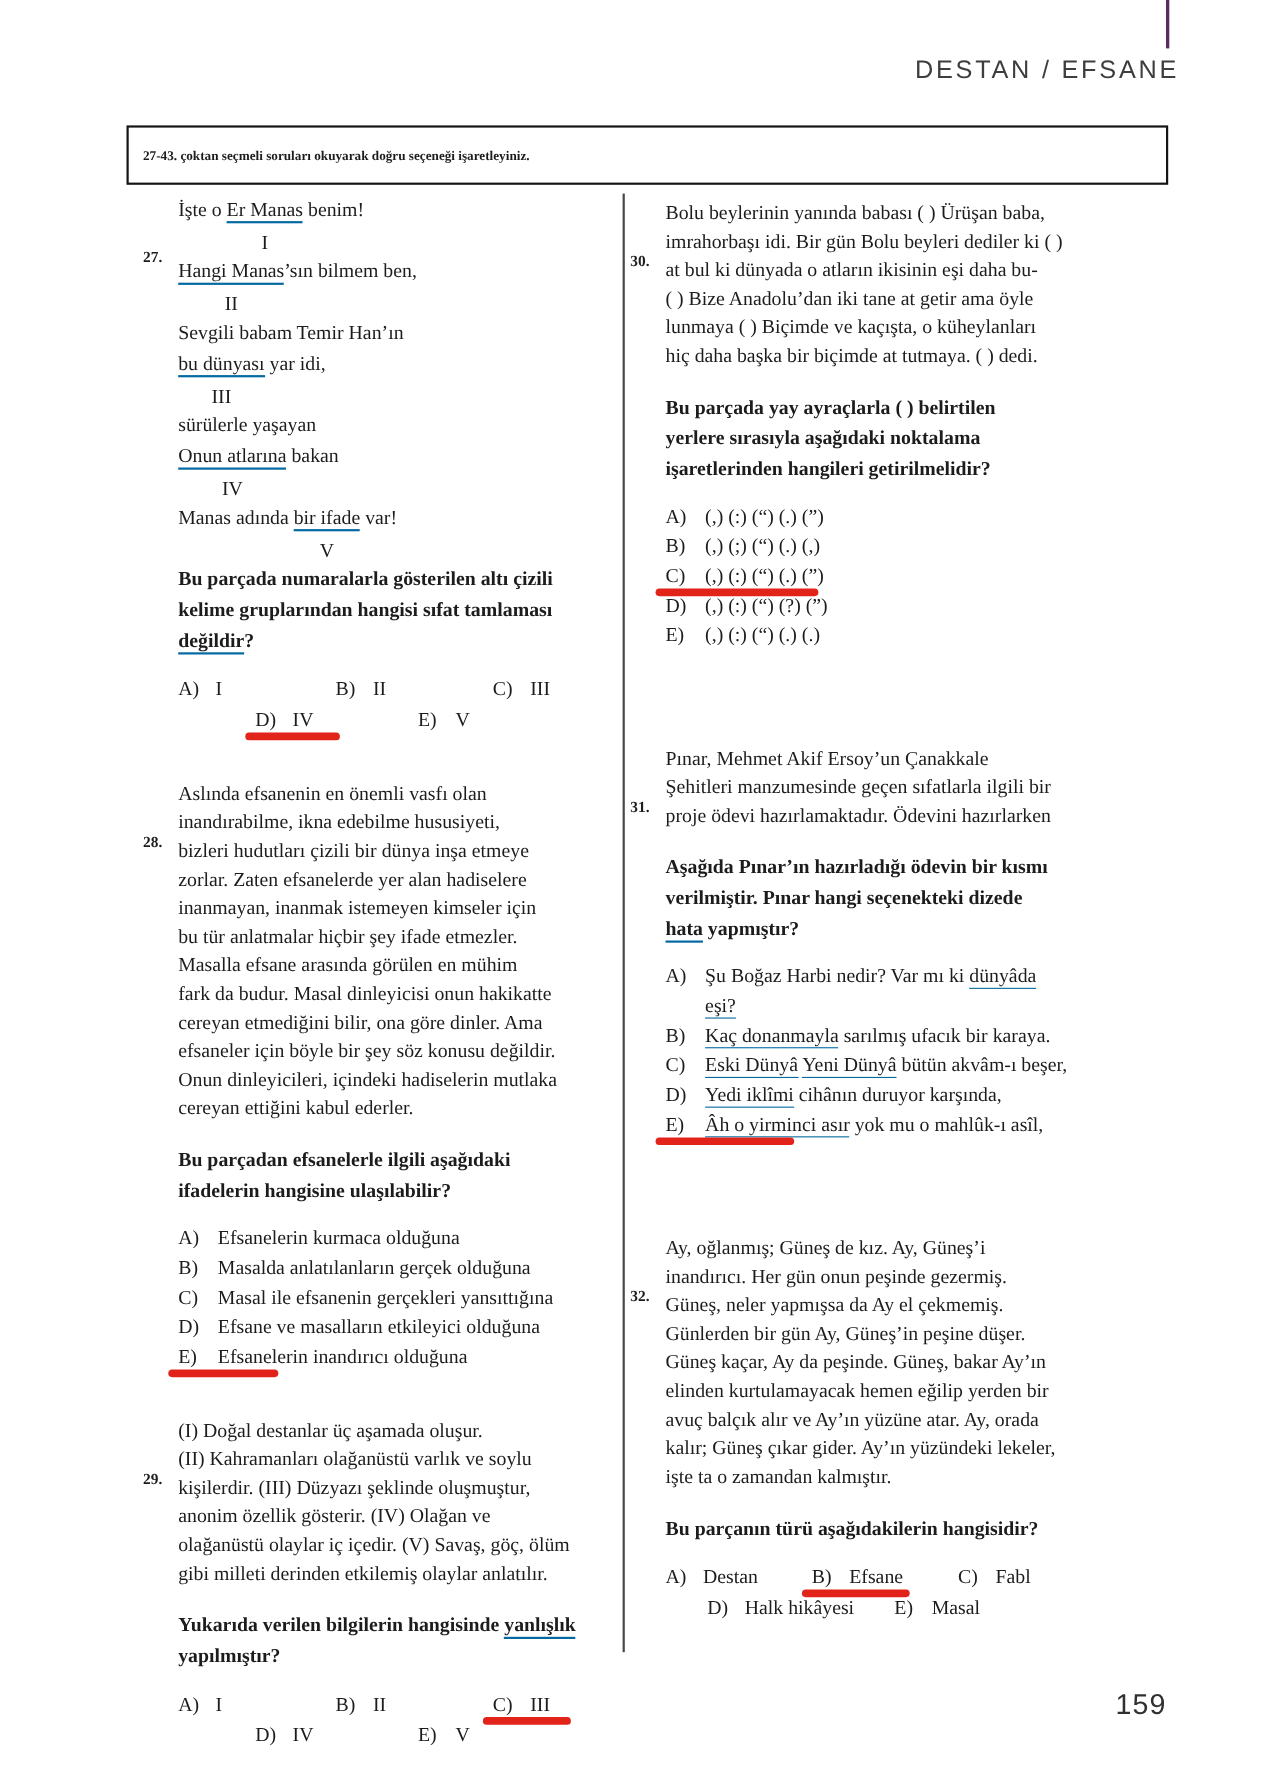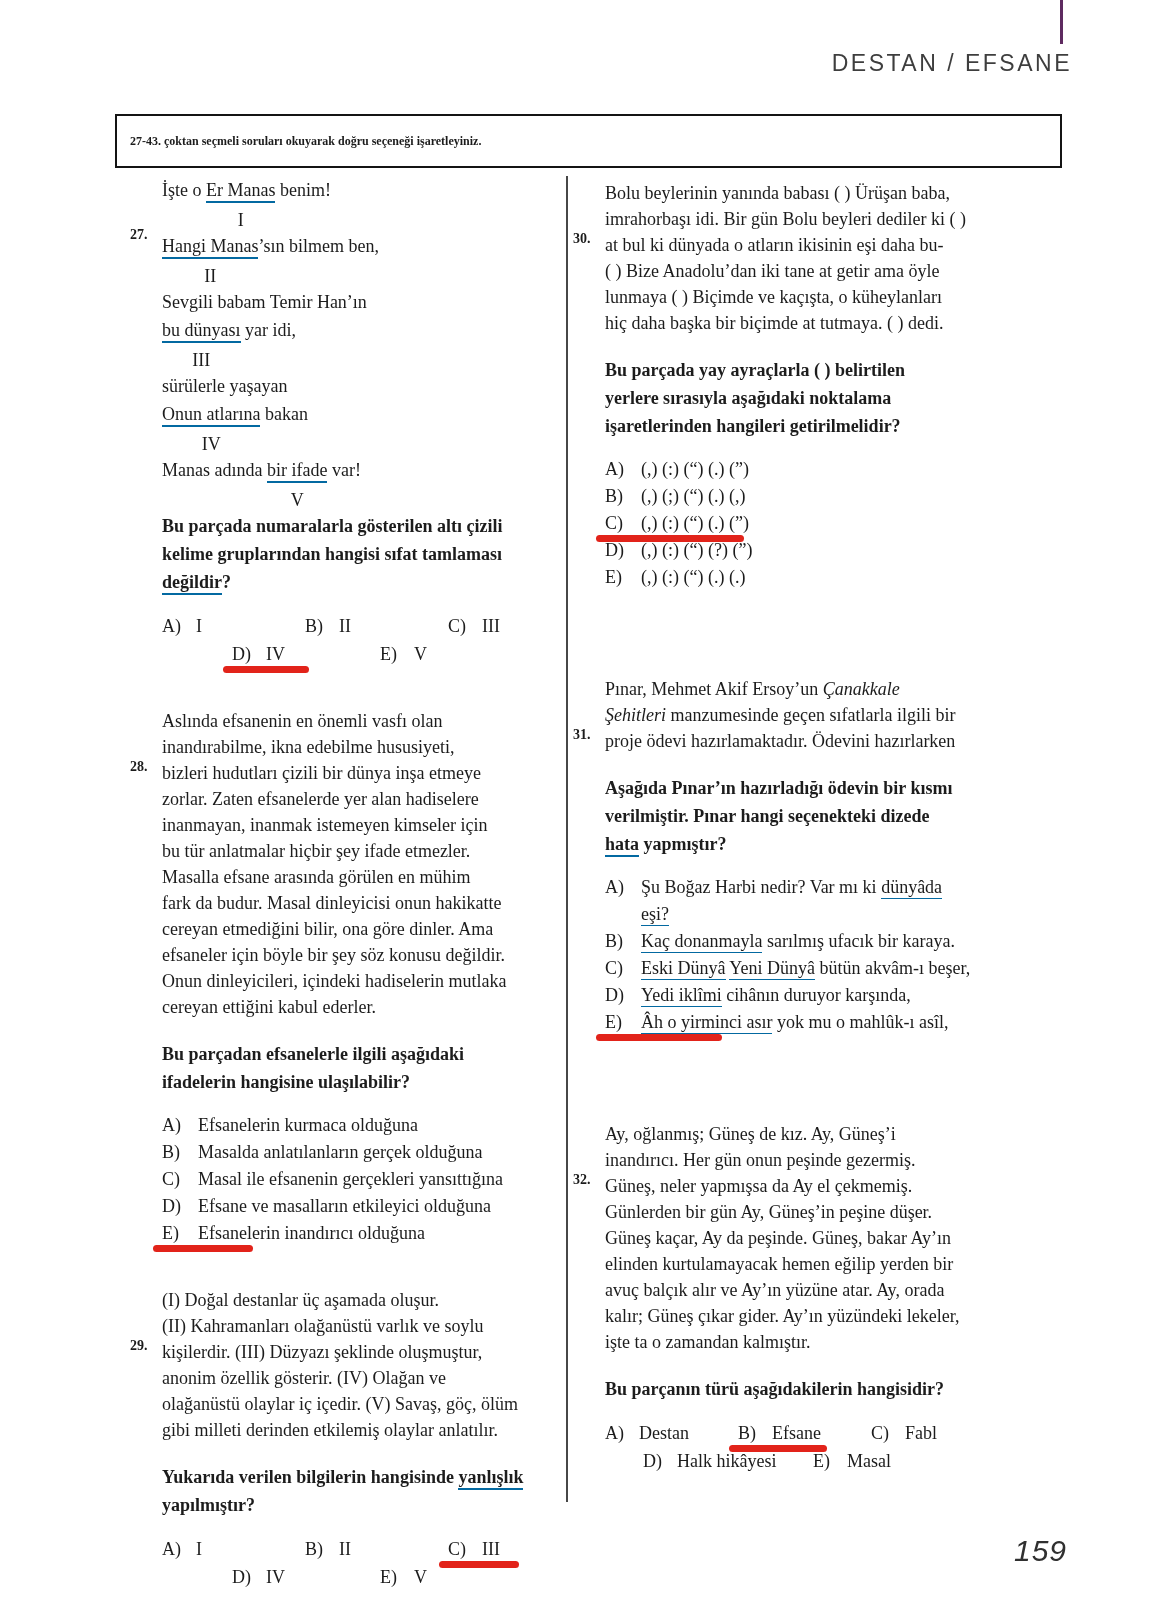--- a/index.html
+++ b/index.html
@@ -8,38 +8,38 @@
 
   .accent-line{position:absolute;left:1060px;top:0;width:3px;height:44px;background:#5e2a60;}
   .header-title{position:absolute;top:50px;right:119px;font-family:"Liberation Sans",sans-serif;
                 font-size:23px;letter-spacing:2.5px;color:#3e3e3e;}
   .instruction-box{position:absolute;left:115px;top:114px;width:947px;height:54px;
                    border:2px solid #141414;box-sizing:border-box;display:flex;align-items:center;
                    padding-left:13px;}
   .instruction-text{font-weight:bold;font-size:12px;}
   .column-divider{position:absolute;left:566px;top:176px;width:2px;height:1326px;background:#474747;}
   .page-number{position:absolute;left:1014px;top:1534px;font-family:"Liberation Sans",sans-serif;
-               font-size:30px;color:#303030;letter-spacing:1px;font-style:italic;}
+               font-size:26px;color:#303030;letter-spacing:1px;}
 
   #col-left{position:absolute;left:130px;top:176px;width:428px;}
   #col-right{position:absolute;left:573px;top:180px;width:466px;}
 
   .question{display:flex;margin-bottom:40px;}
   #col-right .question{margin-bottom:85px;}
   .qnum{font-weight:bold;font-size:14px;width:32px;flex-shrink:0;line-height:28px;margin-top:45px;}
   .qbody{flex:1;font-size:18px;}
 
   .poem-line{line-height:28px;white-space:nowrap;}
   .poem-line.has-num{margin-bottom:28px;}
   .uwrap{display:inline-block;position:relative;}
   .u{border-bottom:2px solid #0369a1;padding-bottom:1px;}
   .numeral{position:absolute;left:50%;top:100%;transform:translateX(-50%);margin-top:2px;font-size:18px;}
 
   .passage-line{line-height:26px;white-space:nowrap;}
-  .it{font-style:italic;margin-top:35px;}
+  .it{margin-top:35px;}
 
   .stem{font-weight:bold;margin-top:20px;line-height:28px;}
   .stem .u{border-bottom-width:2px;}
 
   .opts{margin-top:16px;}
   .opt-row{position:relative;display:flex;line-height:27px;}
   .opt-label{width:36px;flex-shrink:0;}
   .opt-text{white-space:nowrap;}
   .opt-text .u{border-bottom-width:1.5px;}
 

